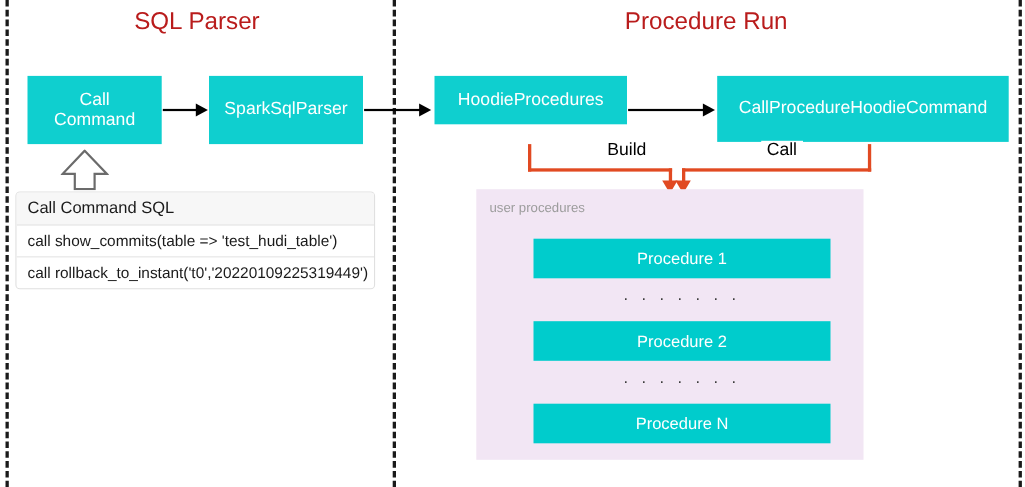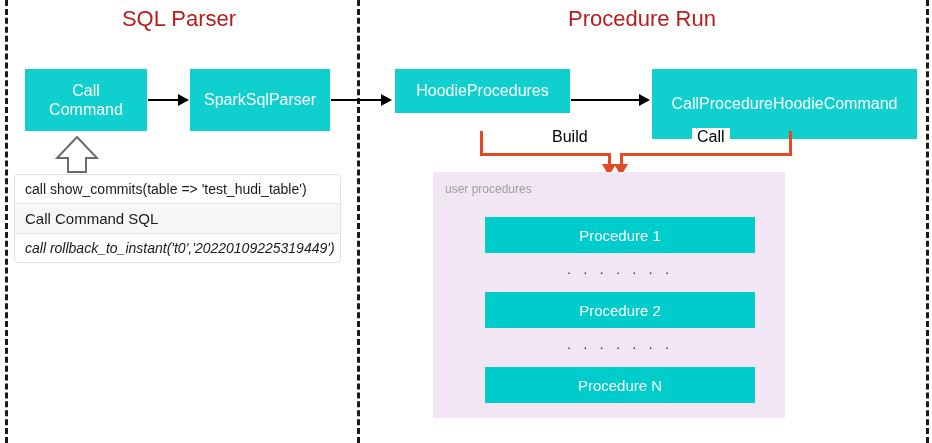--- a/index.html
+++ b/index.html
@@ -48,21 +48,21 @@
     align-items: center;
     justify-content: center;
     text-align: center;
     font-size: 16px;
     line-height: 1.2;
     box-sizing: border-box;
   }
   #box-call-command  { left: 25px;  top: 69px; width: 122px; height: 62px; }
   #box-spark-parser  { left: 190px; top: 69px; width: 140px; height: 62px; }
   #box-hoodie-proc   { left: 395px; top: 69px; width: 175px; height: 44px; }
-  #box-call-proc-cmd { left: 652px; top: 69px; width: 265px; height: 70px; }
+  #box-call-proc-cmd { left: 652px; top: 69px; width: 265px; height: 60px; }
 
   
   .arrow-line {
     position: absolute;
     height: 0;
     border-top: 2px solid #000000;
   }
   .arrow-head {
     position: absolute;
     width: 0;
@@ -104,21 +104,21 @@
     padding: 6px 10px;
     font-size: 14px;
     color: #1a1a1a;
     border-bottom: 1px solid #e4e4e4;
     white-space: nowrap;
   }
   #sql-table .row.header {
     background: #f7f7f7;
     font-size: 15px;
   }
-  #sql-table .row:last-child { border-bottom: none; font-style: italic; }
+  #sql-table .row:last-child { border-bottom: none; }
 
   
   .orange-seg {
     position: absolute;
     background: #E14A22;
   }
   .orange-head {
     position: absolute;
     width: 0;
     height: 0;
@@ -222,22 +222,22 @@
   <div class="arrow-head" id="arrow1-head"></div>
 
   <div class="arrow-line" id="arrow2-line"></div>
   <div class="arrow-head" id="arrow2-head"></div>
 
   <svg id="hollow-arrow" viewBox="0 0 44 37">
     <polygon points="22,1 42,22 31,22 31,36 13,36 13,22 2,22" fill="#ffffff" stroke="#6b6b6b" stroke-width="2" stroke-linejoin="miter"></polygon>
   </svg>
 
   <div id="sql-table">
+    <div class="row header">Call Command SQL</div>
     <div class="row">call show_commits(table =&gt; 'test_hudi_table')</div>
-    <div class="row header">Call Command SQL</div>
     <div class="row">call rollback_to_instant('t0','20220109225319449')</div>
   </div>
 
   <div class="cyan-box" id="box-hoodie-proc">
     <span>HoodieProcedures</span>
   </div>
 
   <div class="cyan-box" id="box-call-proc-cmd">
     <span>CallProcedureHoodieCommand</span>
   </div>

